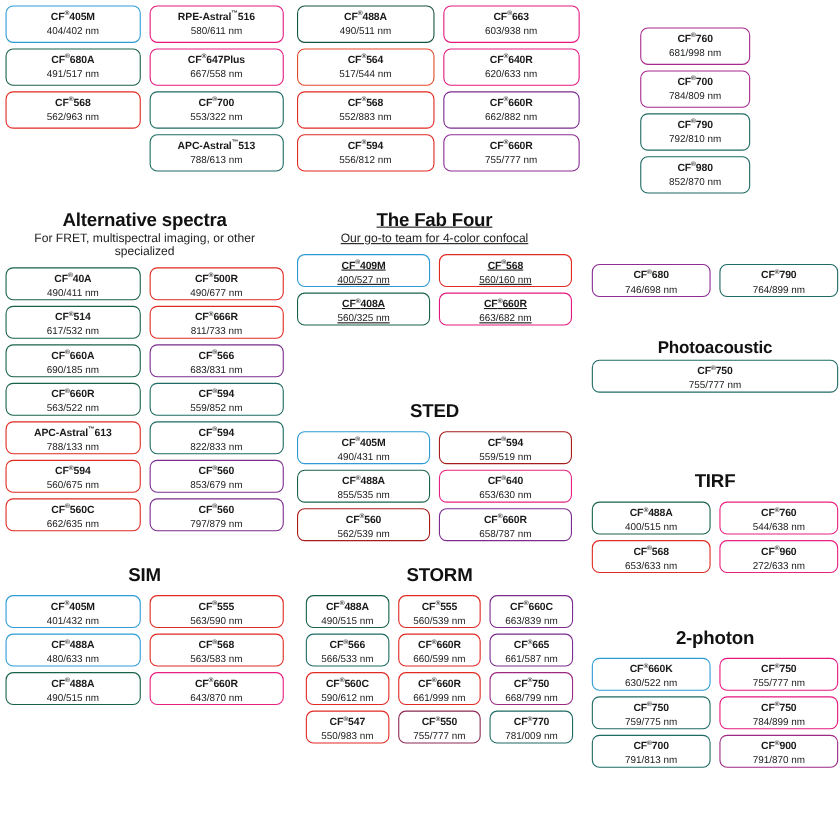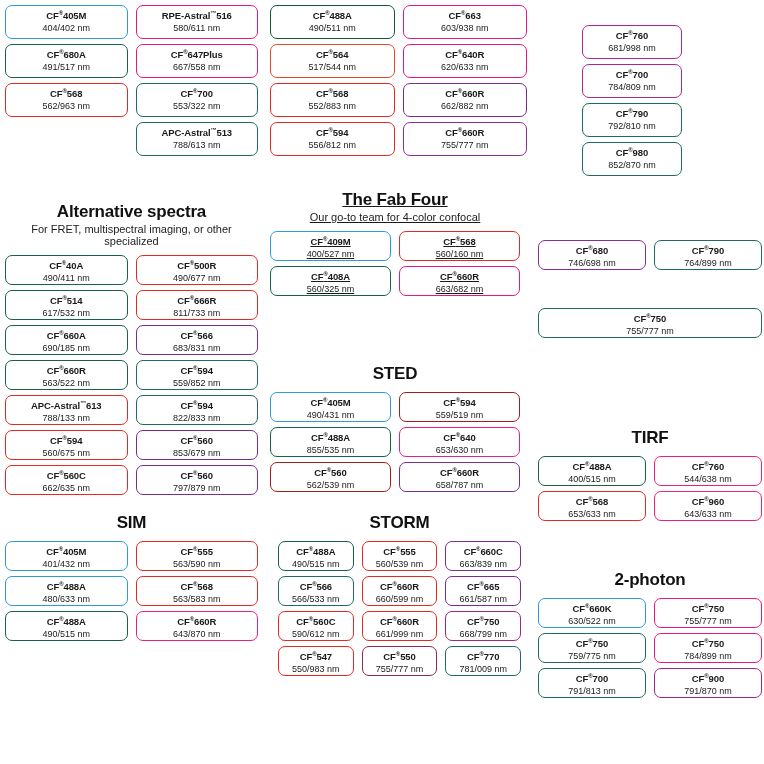--- a/index.html
+++ b/index.html
@@ -186,21 +186,21 @@
             <div class="nm">CF<sup>®</sup>790</div>
             <div class="sp">792/810 nm</div>
           </div>
           <div class="chip c-teal" style="height: 34px;">
             <div class="nm">CF<sup>®</sup>980</div>
             <div class="sp">852/870 nm</div>
           </div>
         </div>
       </div>
     </div>
-    <div class="block" style="left: 5px; top: 190px; width: 253px; margin-top: 12px;">
+    <div class="block" style="left: 5px; top: 190px; width: 253px;">
       <div class="sec-title">Alternative spectra</div>
       <div class="sec-sub">For FRET, multispectral imaging, or other specialized</div>
       <div class="cols two-col">
         <div class="col">
           <div class="chip c-green" style="height: 30px;">
             <div class="nm">CF<sup>®</sup>40A</div>
             <div class="sp">490/411 nm</div>
           </div>
           <div class="chip c-green" style="height: 30px;">
             <div class="nm">CF<sup>®</sup>514</div>
@@ -420,20 +420,21 @@
         </div>
         <div class="col">
           <div class="chip c-teal" style="height: 30px;">
             <div class="nm">CF<sup>®</sup>790</div>
             <div class="sp">764/899 nm</div>
           </div>
         </div>
       </div>
     </div>
     <div class="block" style="left: 538px; top: 308px; width: 224px;">
+      <div class="sec-title small">Photoacoustic</div>
       <div class="cols two-col">
         <div class="col">
           <div class="chip c-teal" style="height: 30px;">
             <div class="nm">CF<sup>®</sup>750</div>
             <div class="sp">755/777 nm</div>
           </div>
         </div>
       </div>
     </div>
     <div class="block" style="left: 538px; top: 428px; width: 224px;">
@@ -449,21 +450,21 @@
             <div class="sp">653/633 nm</div>
           </div>
         </div>
         <div class="col">
           <div class="chip c-pink" style="height: 30px;">
             <div class="nm">CF<sup>®</sup>760</div>
             <div class="sp">544/638 nm</div>
           </div>
           <div class="chip c-pink" style="height: 30px;">
             <div class="nm">CF<sup>®</sup>960</div>
-            <div class="sp">643/633 nm</div>
+            <div class="sp">272/633 nm</div>
           </div>
         </div>
       </div>
     </div>
     <div class="block" style="left: 538px; top: 570px; width: 224px;">
       <div class="sec-title" style="margin-bottom: 8px;">2-photon</div>
       <div class="cols two-col">
         <div class="col">
           <div class="chip c-blue" style="height: 30px;">
             <div class="nm">CF<sup>®</sup>660K</div>

